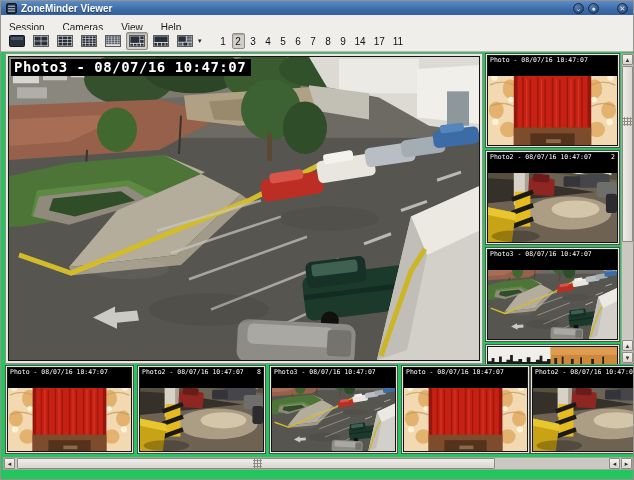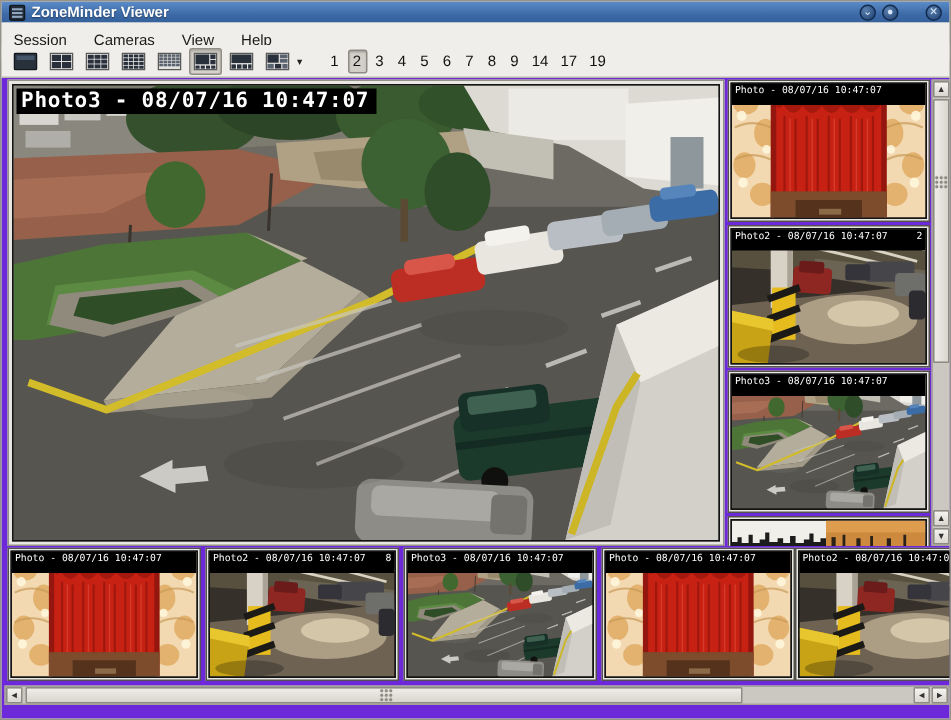--- a/index.html
+++ b/index.html
@@ -27,33 +27,33 @@
     border-bottom:1px solid #b9b6ae;display:flex;align-items:center;padding-left:5px;}
   .tbtn{width:22px;height:18px;display:flex;align-items:center;justify-content:center;
     margin-right:2px;border:1px solid transparent;border-radius:2px;}
   .tbtn.sel{background:#d6d3cc;border-color:#918e86;box-shadow:inset 0 1px 2px rgba(0,0,0,.25);}
   .caret{font-size:7px;color:#222;margin:0 3px 0 0;}
   .numbtns{display:flex;margin-left:12px;}
   .nbtn{min-width:13px;height:16px;line-height:15px;text-align:center;font-size:10px;color:#111;
     margin-right:2px;padding:0 2px;border:1px solid transparent;border-radius:2px;}
   .nbtn.sel{background:#d2cfc8;border-color:#8e8b84;box-shadow:inset 0 1px 1px rgba(0,0,0,.2);}
   
-  .content{position:absolute;top:51px;left:0;right:0;bottom:0;background:#6d28d9;}
+  .content{position:absolute;top:51px;left:0;right:0;bottom:0;background:#22c55e;}
   .main-panel{position:absolute;left:4px;top:1px;width:478px;height:311px;
     background:#e9e7e2;border:1px solid #94918a;padding:2px;}
   .main-inner{position:relative;width:100%;height:100%;border:1px solid #141414;overflow:hidden;background:#57554f;}
   .scene{position:absolute;left:0;top:0;width:100%;height:100%;display:block;}
   .main-label{position:absolute;top:2px;left:2px;background:#000;color:#fff;
     font:bold 14px "DejaVu Sans Mono",monospace;padding:0 5px 1px 3px;letter-spacing:.5px;white-space:nowrap;}
   
   .sidebar{position:absolute;left:484px;top:1px;width:135px;height:311px;overflow:hidden;}
   .filmstrip{position:absolute;left:2px;top:313px;width:630px;height:91px;overflow:hidden;}
   .thumb{position:absolute;background:#e9e7e2;border:1px solid #54524c;padding:1px;}
   .thumb-inner{position:relative;width:100%;height:100%;border:1px solid #141414;overflow:hidden;background:#2a2a28;}
-  .thumb-label{position:absolute;top:0;left:0;right:0;height:14px;background:#000;color:#fff;
+  .thumb-label{position:absolute;top:0;left:0;right:0;height:20px;background:#000;color:#fff;
     font-family:"DejaVu Sans Mono",monospace;font-size:6.5px;line-height:8px;
     display:flex;justify-content:space-between;padding:0 2px;white-space:nowrap;overflow:hidden;z-index:2;}
   .sb-t1{left:0;top:0;width:135px;height:95px;}
   .sb-t2{left:0;top:97px;width:135px;height:95px;}
   .sb-t3{left:0;top:194px;width:135px;height:95px;}
   .sb-t4{left:0;top:291px;width:135px;height:95px;}
   .fs-t1{left:2px;top:0;width:129px;height:89px;}
   .fs-t2{left:134px;top:0;width:129px;height:89px;}
   .fs-t3{left:266px;top:0;width:129px;height:89px;}
   .fs-t4{left:398px;top:0;width:129px;height:89px;}
@@ -425,21 +425,21 @@
       <span class="nbtn sel">2</span>
       <span class="nbtn">3</span>
       <span class="nbtn">4</span>
       <span class="nbtn">5</span>
       <span class="nbtn">6</span>
       <span class="nbtn">7</span>
       <span class="nbtn">8</span>
       <span class="nbtn">9</span>
       <span class="nbtn">14</span>
       <span class="nbtn">17</span>
-      <span class="nbtn">19</span>
+      <span class="nbtn">11</span>
     </span>
   </div>
 
   <div class="content">
 
     <div class="main-panel">
       <div class="main-inner">
         <svg class="scene" viewBox="0 0 470 300" preserveAspectRatio="none">
             <use href="#sc-parking"></use>
           </svg>

